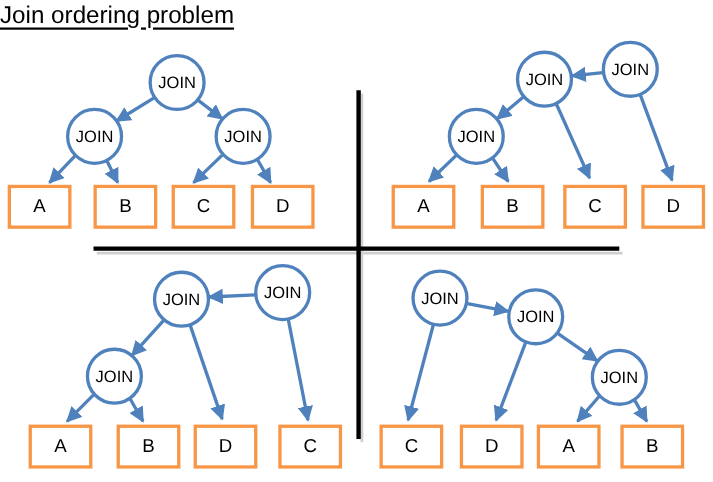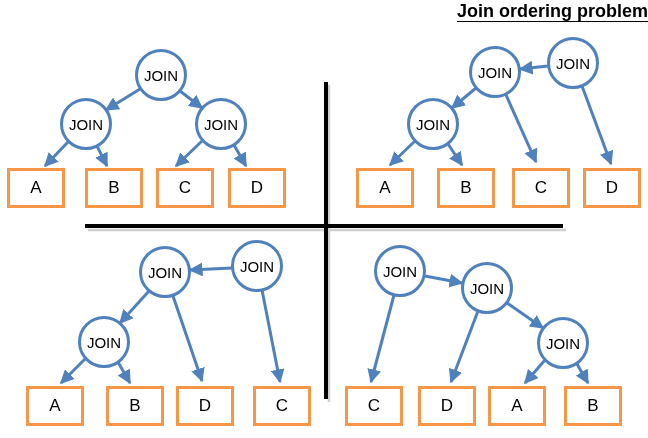--- a/index.html
+++ b/index.html
@@ -1,22 +1,22 @@
 <!DOCTYPE html>
 <html><head>
 <meta charset="utf-8">
 <style>
   html,body{margin:0;padding:0;}
   body{
     width:648px;height:438px;position:relative;background:#ffffff;
     font-family:"Liberation Sans", sans-serif;color:#000;overflow:hidden;
   }
   .title{
-    position:absolute;top:1px;left:0;width:100%;text-align:right;
-    font-size:18px;font-weight:700;margin:0;
+    position:absolute;top:1px;left:0;width:100%;text-align:left;
+    font-size:22px;font-weight:400;margin:0;
     text-decoration:underline;text-underline-offset:4px;
   }
   #edges{position:absolute;left:0;top:0;z-index:1;}
   .join{
     position:absolute;width:52px;height:52px;box-sizing:border-box;
     border:3px solid #4f81bd;border-radius:50%;background:#fff;
     display:flex;align-items:center;justify-content:center;z-index:2;
   }
   .join-label{font-size:15px;letter-spacing:0px;}
   .leaf{

